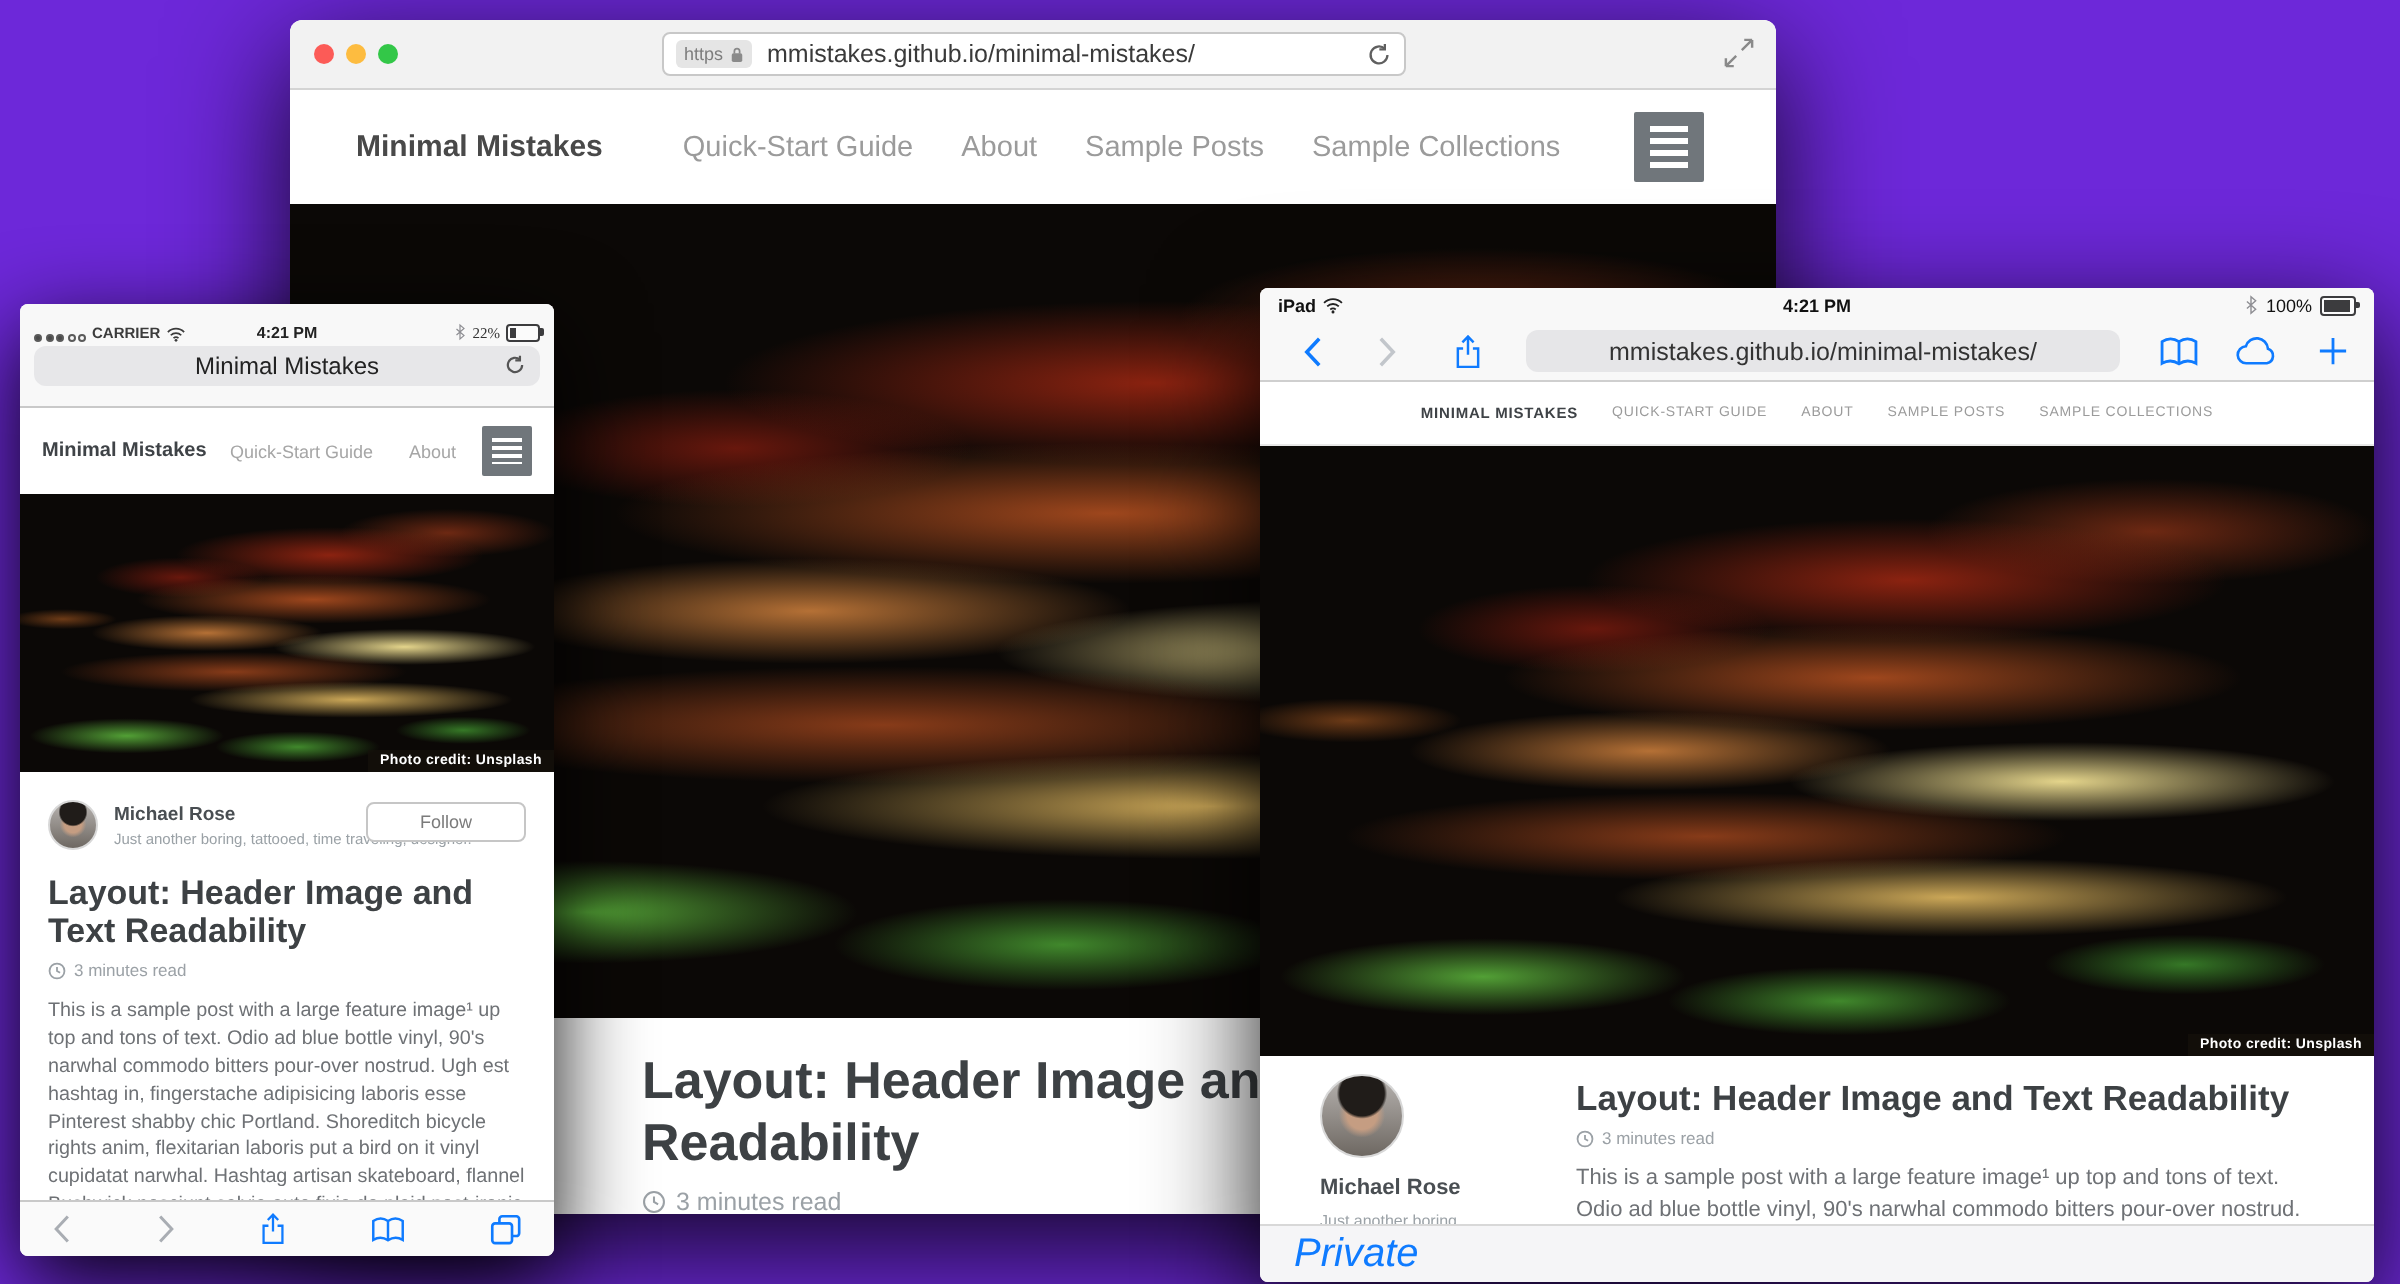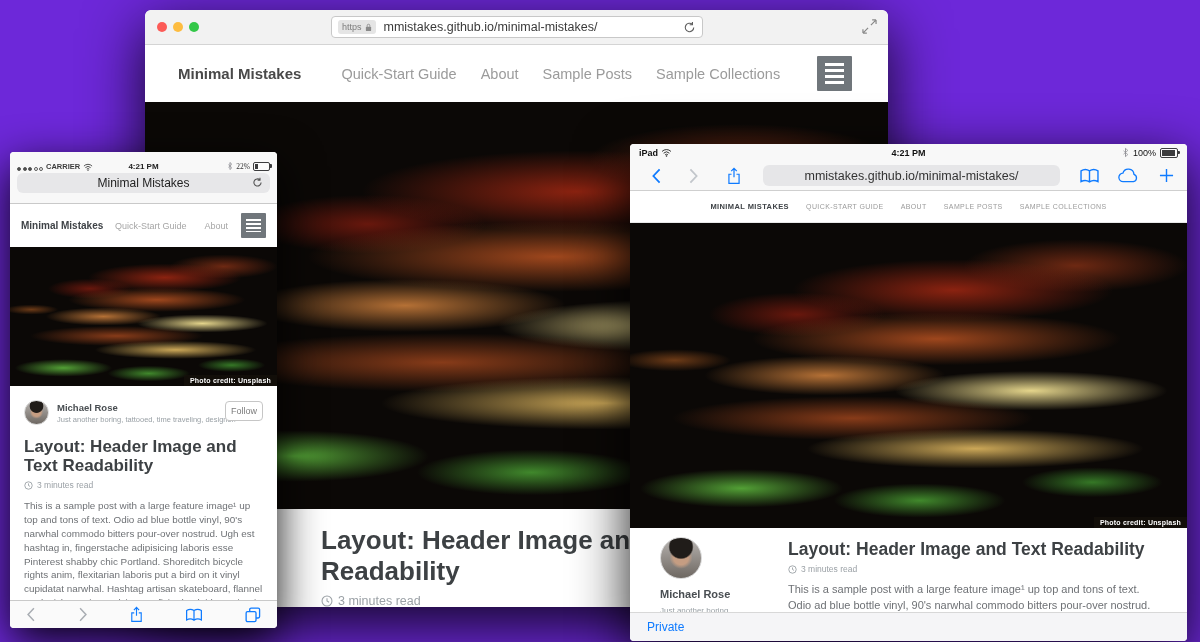--- a/index.html
+++ b/index.html
@@ -80,21 +80,21 @@
   .p-content{display:flex;height:87px;overflow:hidden;}
   .p-side{width:130px;box-sizing:border-box;padding:9px 0 0 30px;}
   .p-side .avatar{width:42px;height:42px;}
   .p-author{margin-top:9px;font-size:11px;font-weight:bold;color:#494e52;}
   .p-bio{margin-top:6px;font-size:8px;color:#9aa1a6;line-height:1.3;}
   .p-main{flex:1;padding:11px 26px 0 28px;overflow:hidden;}
   .p-title{margin:0;font-size:17.5px;font-weight:bold;color:#3d4144;}
   .p-meta{margin-top:4px;font-size:8.5px;gap:4px;}
   .p-body{margin-top:8px;font-size:11px;line-height:1.45;color:#6e7175;}
   .p-private{position:absolute;left:0;right:0;bottom:0;height:28px;background:#f5f5f7;border-top:1px solid #d8d8d8;
-    display:flex;align-items:center;padding-left:17px;font-size:12px;color:#0f7bff;}
+    display:flex;align-items:center;padding-left:17px;font-size:20px;color:#0f7bff;font-style:italic;}
 
   
   .iphone{position:absolute;left:10px;top:152px;width:267px;height:476px;background:#fff;border-radius:4px;
     box-shadow:0 14px 45px rgba(0,0,0,.95);overflow:hidden;z-index:3;}
   .i-status{position:relative;height:19px;background:#f8f8f8;display:flex;align-items:flex-end;padding:0 7px;font-size:7.5px;color:#333;}
   .i-status .ctr{position:absolute;left:0;right:0;text-align:center;font-weight:bold;font-size:8px;color:#222;}
   .i-status .rgt{margin-left:auto;display:flex;align-items:center;gap:3px;font-family:Liberation Serif, serif;}
   .dots{display:flex;gap:1.5px;align-items:center;margin-right:3px;}
   .dot{width:4px;height:4px;border-radius:50%;border:1px solid #5a5a5a;box-sizing:border-box;}
   .dot.on{background:#4a4a4a;}
@@ -111,21 +111,21 @@
   .i-burger{margin-left:13px;width:25px;height:25px;}
   .i-burger .bars{inset:6px 5px;--bt:2px;--bg:4px;}
   .i-hero{height:139px;}
   .i-content{padding:14px 14px 0;position:relative;}
   .i-authorrow{position:relative;display:flex;align-items:center;}
   .i-authorrow .avatar{width:25px;height:25px;flex:none;}
   .i-author-meta{margin-left:8px;}
   .i-author{font-size:9.5px;font-weight:bold;color:#494e52;}
   .i-bio{font-size:7.5px;color:#9aa1a6;margin-top:2px;}
   .i-follow{position:absolute;right:0;top:1px;background:#fff;border:1px solid #c6c6c6;border-radius:4px;
-    padding:4px 5px;font-size:9px;color:#7b7b7b;}
+    padding:4px 26px;font-size:9px;color:#7b7b7b;}
   .i-title{margin:12px 0 0;font-size:17px;font-weight:bold;color:#3d4144;line-height:1.12;}
   .i-meta{margin-top:5px;font-size:8.5px;gap:4px;}
   .i-body{margin-top:9px;font-size:9.9px;line-height:1.4;color:#6e7175;}
   .i-toolbar{position:absolute;left:0;right:0;bottom:0;height:27px;background:#fafafa;border-top:1px solid #c9c9c9;
     display:flex;align-items:center;justify-content:space-between;padding:0 16px;}
   .tb-gray{color:#a9adb3;}
   .tb-blue{color:#0f7bff;}
 </style>
 </head>
 <body>

